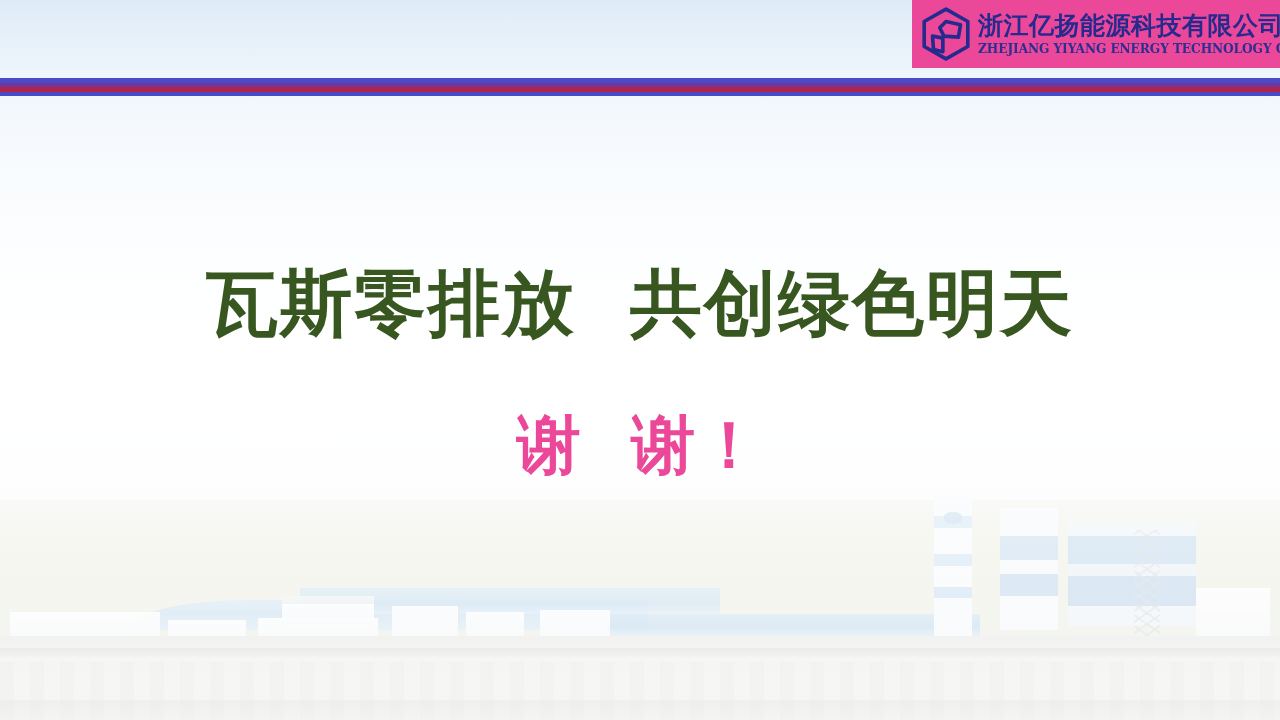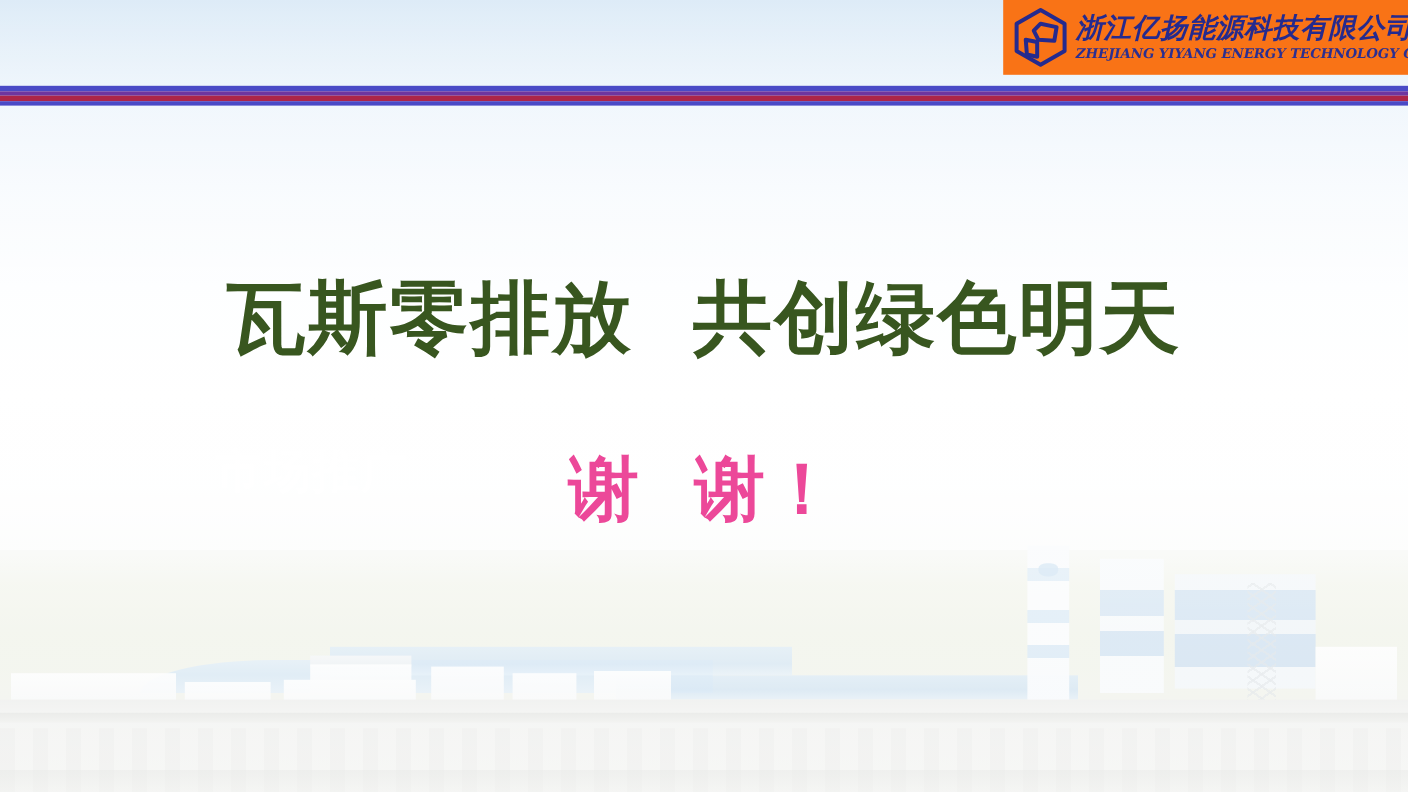--- a/index.html
+++ b/index.html
@@ -210,26 +210,25 @@
         rgba(255,255,255,.62) 80%,
         rgba(255,255,255,.58) 100%);
     pointer-events: none;
   }
 
   
   .logo-plate {
     position: absolute;
     left: 912px; top: 0;
     width: 368px; height: 68px;
-    background: #f97316;
+    background: #ec4899;
     display: flex;
     align-items: center;
     padding-left: 8px;
     box-sizing: border-box;
-    font-style: italic;
   }
   .logo-mark {
     width: 52px; height: 54px;
     flex: 0 0 auto;
     display: block;
   }
   .logo-text {
     margin-left: 6px;
     display: flex;
     flex-direction: column;
@@ -275,21 +274,21 @@
     letter-spacing: 2px;
     color: rgba(255,255,255,.92);
     text-shadow: 0 0 1px rgba(255,255,255,.9);
     white-space: nowrap;
     user-select: none;
   }
 
   
   .headline {
     position: absolute;
-    left: 0; top: 246px;
+    left: 0; top: 260px;
     width: 1280px;
     text-align: center;
     font-family: "DejaVu Sans", "Liberation Sans", sans-serif;
     font-weight: bold;
     font-size: 72px;
     line-height: 86px;
     letter-spacing: 2px;
     color: #38561f;
     white-space: pre;
   }

